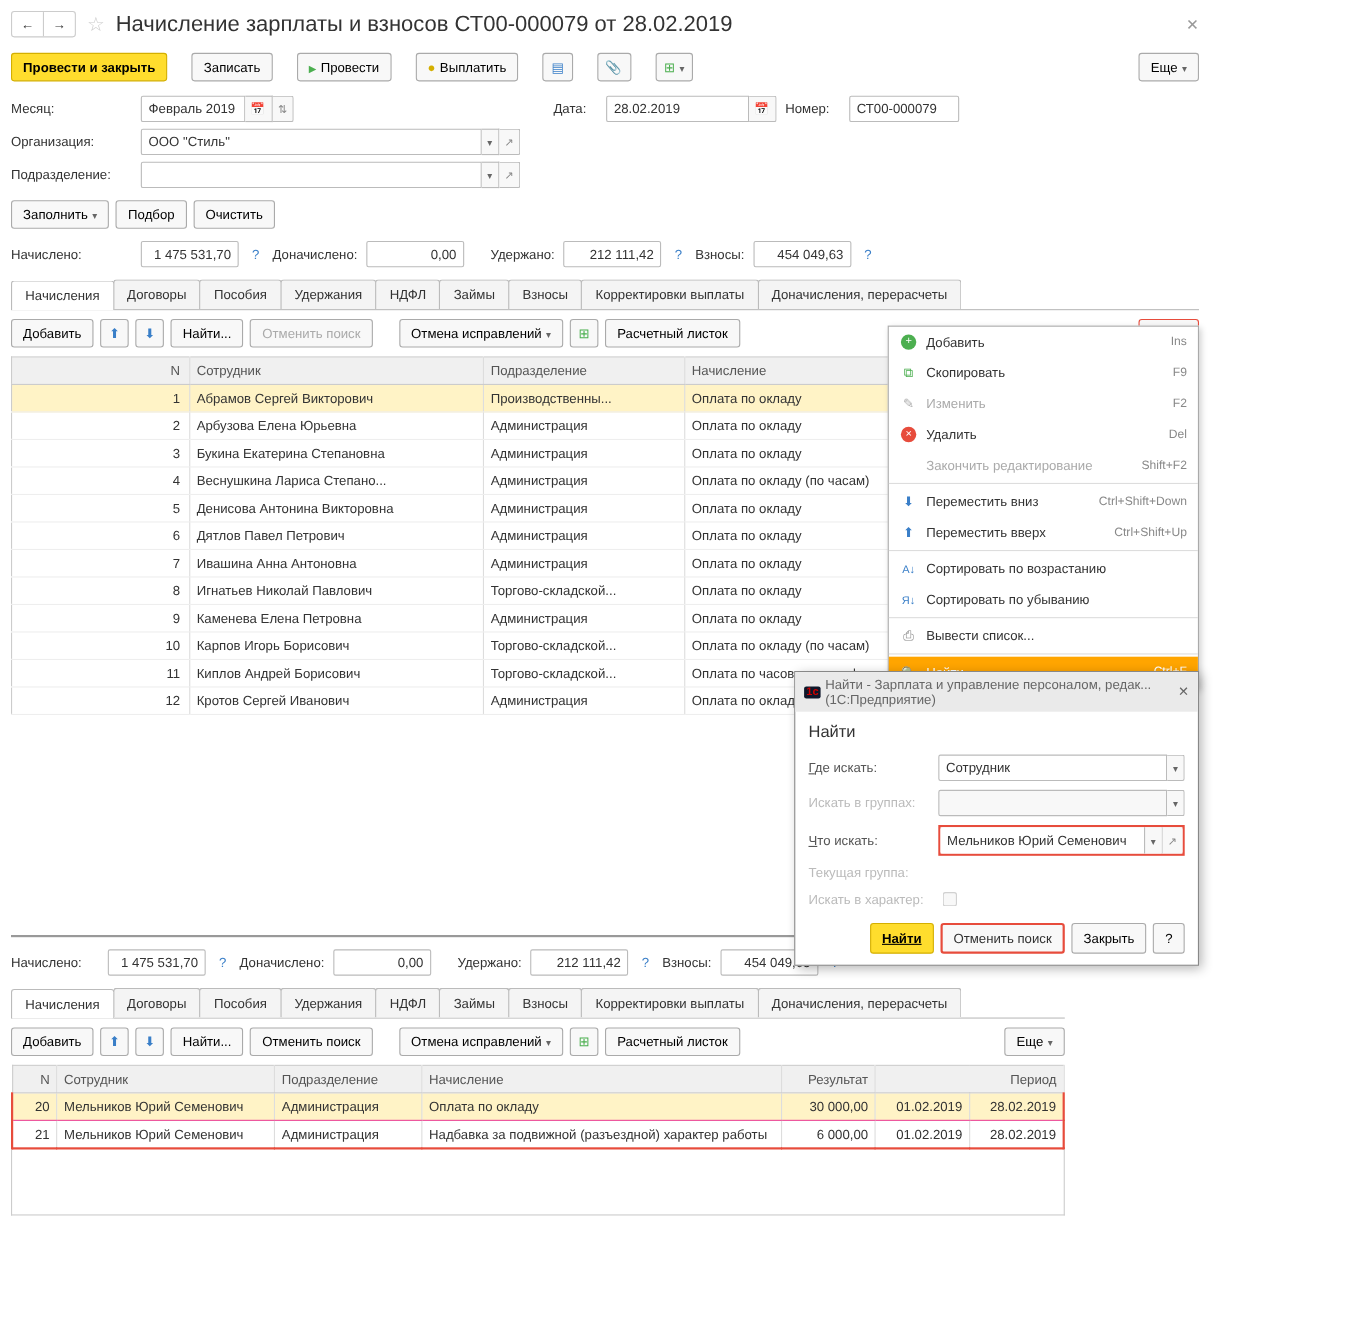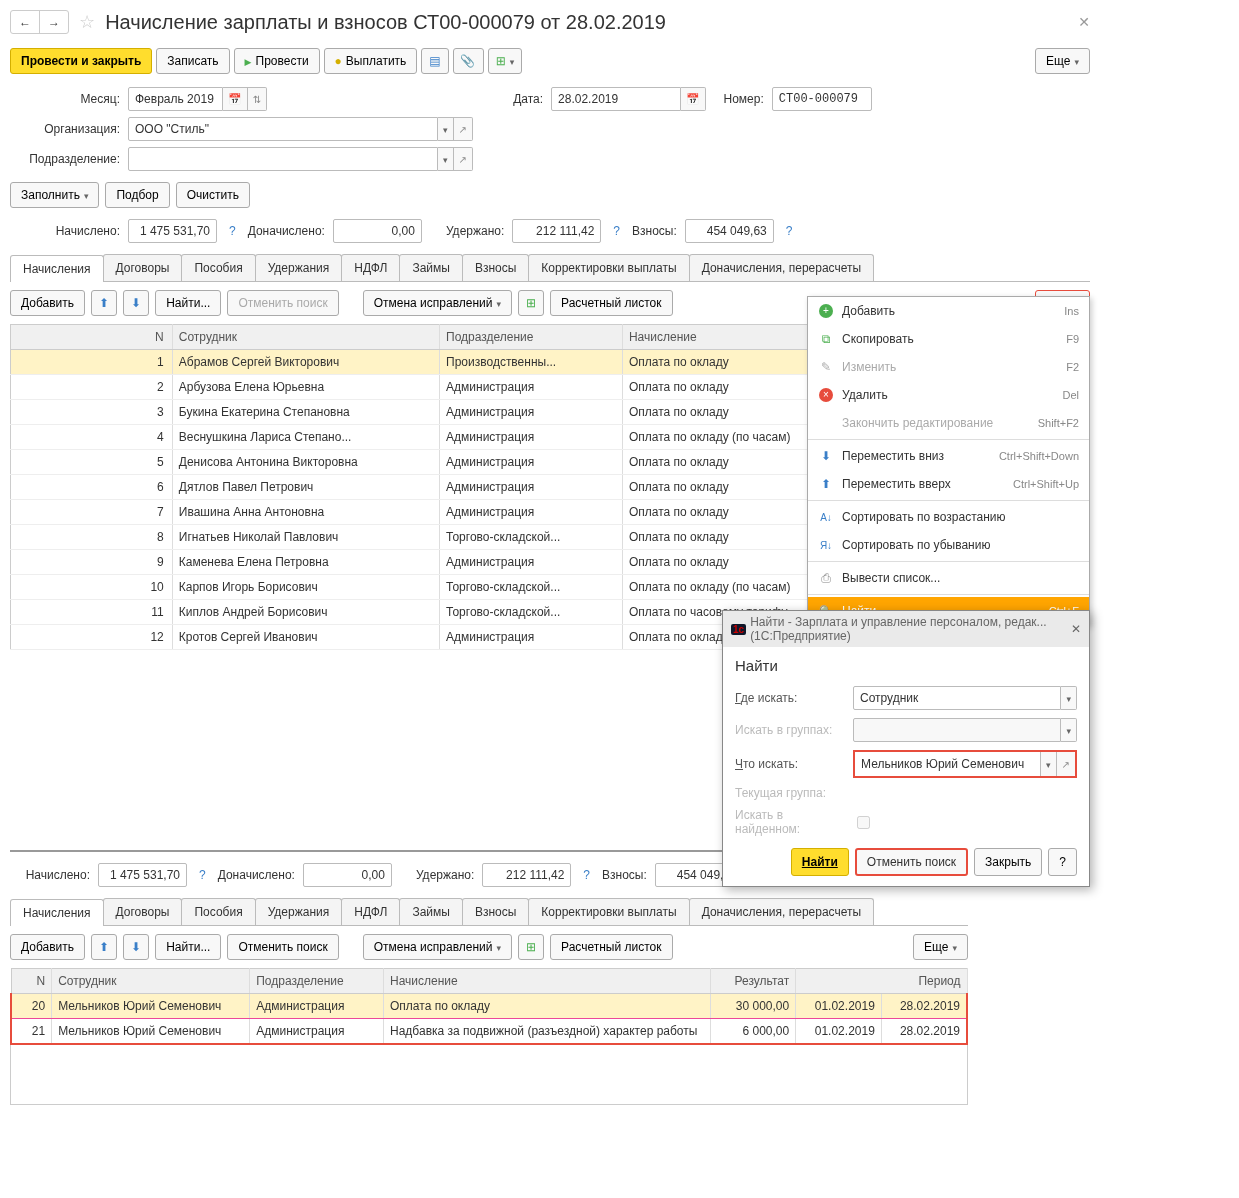--- a/index.html
+++ b/index.html
@@ -9,38 +9,38 @@
 
 .title-row { display: flex; align-items: center; gap: 6px; padding: 4px 0 10px 0; }
 .nav-arrows { display: flex; border: 1px solid #ccc; border-radius: 3px; }
 .nav-arrows span { padding: 4px 8px; cursor: pointer; }
 .nav-arrows span:first-child { border-right: 1px solid #ccc; }
 .star-icon { color: #ccc; font-size: 18px; padding: 0 4px; }
 .page-title { font-size: 20px; font-weight: normal; color: #333; }
 .close-x { margin-left: auto; color: #999; font-size: 14px; cursor: pointer; }
 
 
-.toolbar { display: flex; gap: 4px; padding: 4px 0 10px 0; align-items: center; }
+.toolbar { display: flex; gap: 22px; padding: 4px 0 10px 0; align-items: center; }
 .btn { border: 1px solid #aaa; border-radius: 3px; padding: 5px 10px; background: #f8f8f8; cursor: pointer; display: inline-flex; align-items: center; gap: 4px; }
 .btn-primary { background: #ffdd2d; border-color: #d4af00; font-weight: bold; }
 .btn-primary-find { background: #ffdd2d; border-color: #d4af00; font-weight: bold; text-decoration: underline; }
 .btn-icon { padding: 5px 7px; }
 .tbar-spacer { flex: 1; }
 
 
 .form-row { display: flex; align-items: center; gap: 8px; padding: 3px 0; }
-.lbl { width: 110px; color: #333; text-align: right; }
+.lbl { width: 110px; color: #333; }
 .input-like { border: 1px solid #bbb; border-radius: 2px; padding: 4px 6px; background: #fff; height: 24px; display: flex; align-items: center; }
 .input-group { display: flex; }
 .input-group .input-like { border-radius: 2px 0 0 2px; }
 .input-group .addon { border: 1px solid #bbb; border-left: none; padding: 3px 5px; background: #f8f8f8; cursor: pointer; font-size: 10px; display:flex; align-items:center; }
 .input-group .addon:last-child { border-radius: 0 2px 2px 0; }
 .wid-month { width: 95px; }
 .wid-date { width: 130px; }
-.wid-num { width: 100px; font-family: Liberation Mono, monospace; }
+.wid-num { width: 100px; }
 .wid-org { width: 310px; }
 .wid-sum { width: 89px; text-align: right; justify-content: flex-end; }
 .help-q { color: #3a7fc8; padding: 0 4px; cursor: pointer; }
 
 
 .tabs { display: flex; border-bottom: 1px solid #bbb; margin-top: 8px; }
 .tab { padding: 6px 12px; border: 1px solid #bbb; border-bottom: none; margin-right: -1px; background: #f4f4f4; cursor: pointer; border-radius: 3px 3px 0 0; }
 .tab.active { background: #fff; position: relative; top: 1px; }
 
 
@@ -489,21 +489,21 @@
             </div>
           <div class="addon" style="border:none; border-left:1px solid #bbb">
               <span class="svg-open"></span>
             </div>
         </div>
       </div>
       <div class="find-row">
         <span class="flbl disabled">Текущая группа:</span>
       </div>
       <div class="find-row">
-        <span class="flbl disabled">Искать в найденном:</span>
+        <span class="flbl disabled">Искать в характер:</span>
         <input type="checkbox" disabled="" style="">
       </div>
       <div class="find-actions">
         <button class="btn btn-primary-find">Найти</button>
         <button class="btn btn-cancel-search outlined-red">Отменить поиск</button>
         <button class="btn">Закрыть</button>
         <button class="btn">?</button>
       </div>
     </div>
   </div>

